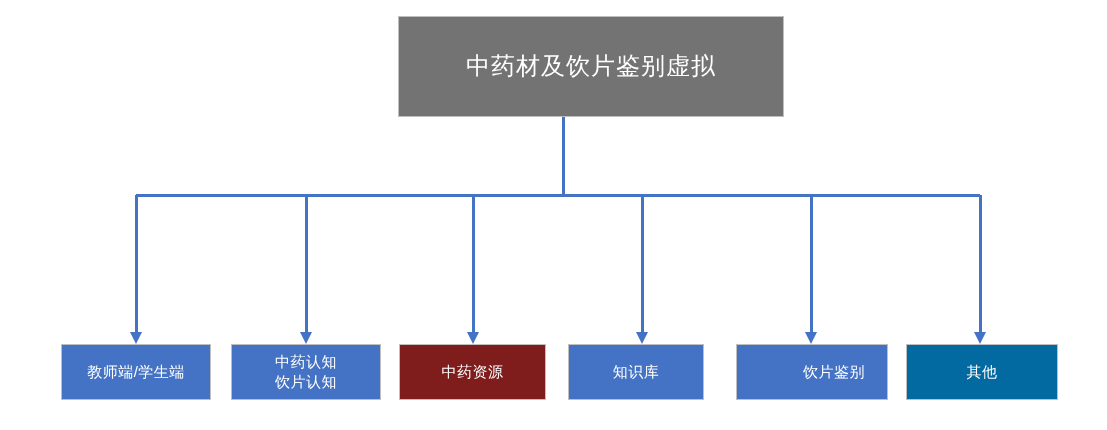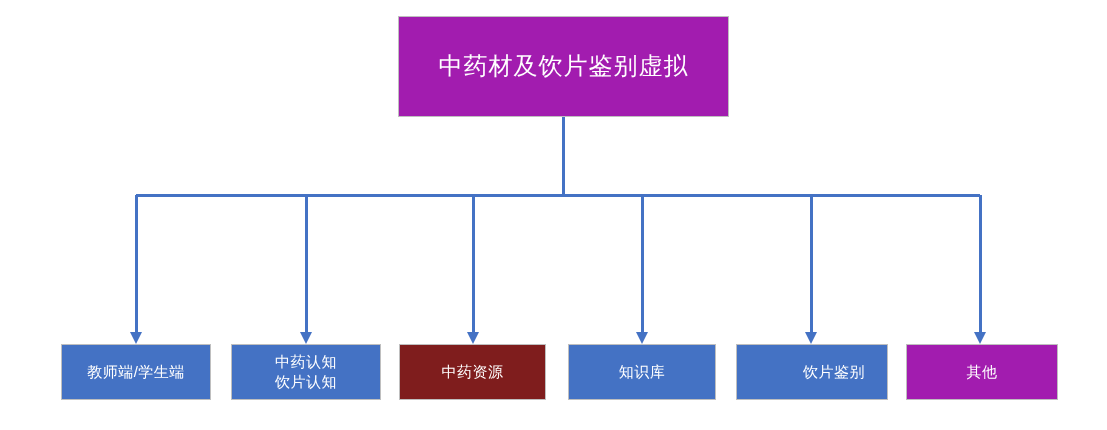--- a/index.html
+++ b/index.html
@@ -70,42 +70,42 @@
         <polygon points="467,332 479,332 473,344" fill="#4472C4"></polygon>
         <line x1="642" y1="195" x2="642" y2="333" stroke="#4472C4" stroke-width="3" shape-rendering="crispEdges"></line>
         <polygon points="636,332 648,332 642,344" fill="#4472C4"></polygon>
         <line x1="811" y1="195" x2="811" y2="333" stroke="#4472C4" stroke-width="3" shape-rendering="crispEdges"></line>
         <polygon points="805,332 817,332 811,344" fill="#4472C4"></polygon>
         <line x1="980" y1="195" x2="980" y2="333" stroke="#4472C4" stroke-width="3" shape-rendering="crispEdges"></line>
         <polygon points="974,332 986,332 980,344" fill="#4472C4"></polygon>
       </g>
   </svg>
 
-  <div class="node-box node-root" id="node-root" style="left: 398px; top: 16px; width: 331px; height: 101px; background: #a21caf; border-color: rgb(191, 191, 191); color: rgb(255, 255, 255);">
+  <div class="node-box node-root" id="node-root" style="left: 398px; top: 16px; width: 386px; height: 101px; background: #737373; border-color: rgb(191, 191, 191); color: rgb(255, 255, 255);">
     <span class="node-line">中药材及饮片鉴别虚拟</span>
   </div>
 
   <div class="node-box node-leaf" id="node-child-1" style="left: 61px; top: 344px; width: 150px; height: 56px; background: rgb(68, 114, 196); border-color: rgb(191, 191, 191); color: rgb(255, 255, 255);">
     <span class="node-line">教师端/学生端</span>
   </div>
 
   <div class="node-box node-leaf" id="node-child-2" style="left: 231px; top: 344px; width: 150px; height: 56px; background: rgb(68, 114, 196); border-color: rgb(191, 191, 191); color: rgb(255, 255, 255);">
     <span class="node-line">中药认知</span>
     <span class="node-line">饮片认知</span>
   </div>
 
   <div class="node-box node-leaf" id="node-child-3" style="left: 399px; top: 344px; width: 147px; height: 56px; background: #7f1d1d; border-color: rgb(191, 191, 191); color: rgb(255, 255, 255);">
     <span class="node-line">中药资源</span>
   </div>
 
-  <div class="node-box node-leaf" id="node-child-4" style="left: 568px; top: 344px; width: 148px; height: 56px; background: rgb(68, 114, 196); border-color: rgb(191, 191, 191); color: rgb(255, 255, 255);">
+  <div class="node-box node-leaf" id="node-child-4" style="left: 568px; top: 344px; width: 136px; height: 56px; background: rgb(68, 114, 196); border-color: rgb(191, 191, 191); color: rgb(255, 255, 255);">
     <span class="node-line">知识库</span>
   </div>
 
   <div class="node-box node-leaf" id="node-child-5" style="left: 736px; top: 344px; width: 152px; height: 56px; background: rgb(68, 114, 196); border-color: rgb(191, 191, 191); color: rgb(255, 255, 255); padding-left: 44px;">
     <span class="node-line">饮片鉴别</span>
   </div>
 
-  <div class="node-box node-leaf" id="node-child-6" style="left: 906px; top: 344px; width: 152px; height: 56px; background: #a21caf; border-color: rgb(191, 191, 191); color: rgb(255, 255, 255);">
+  <div class="node-box node-leaf" id="node-child-6" style="left: 906px; top: 344px; width: 152px; height: 56px; background: #0369a1; border-color: rgb(191, 191, 191); color: rgb(255, 255, 255);">
     <span class="node-line">其他</span>
   </div>
 
 </div>
 
 </body></html>

